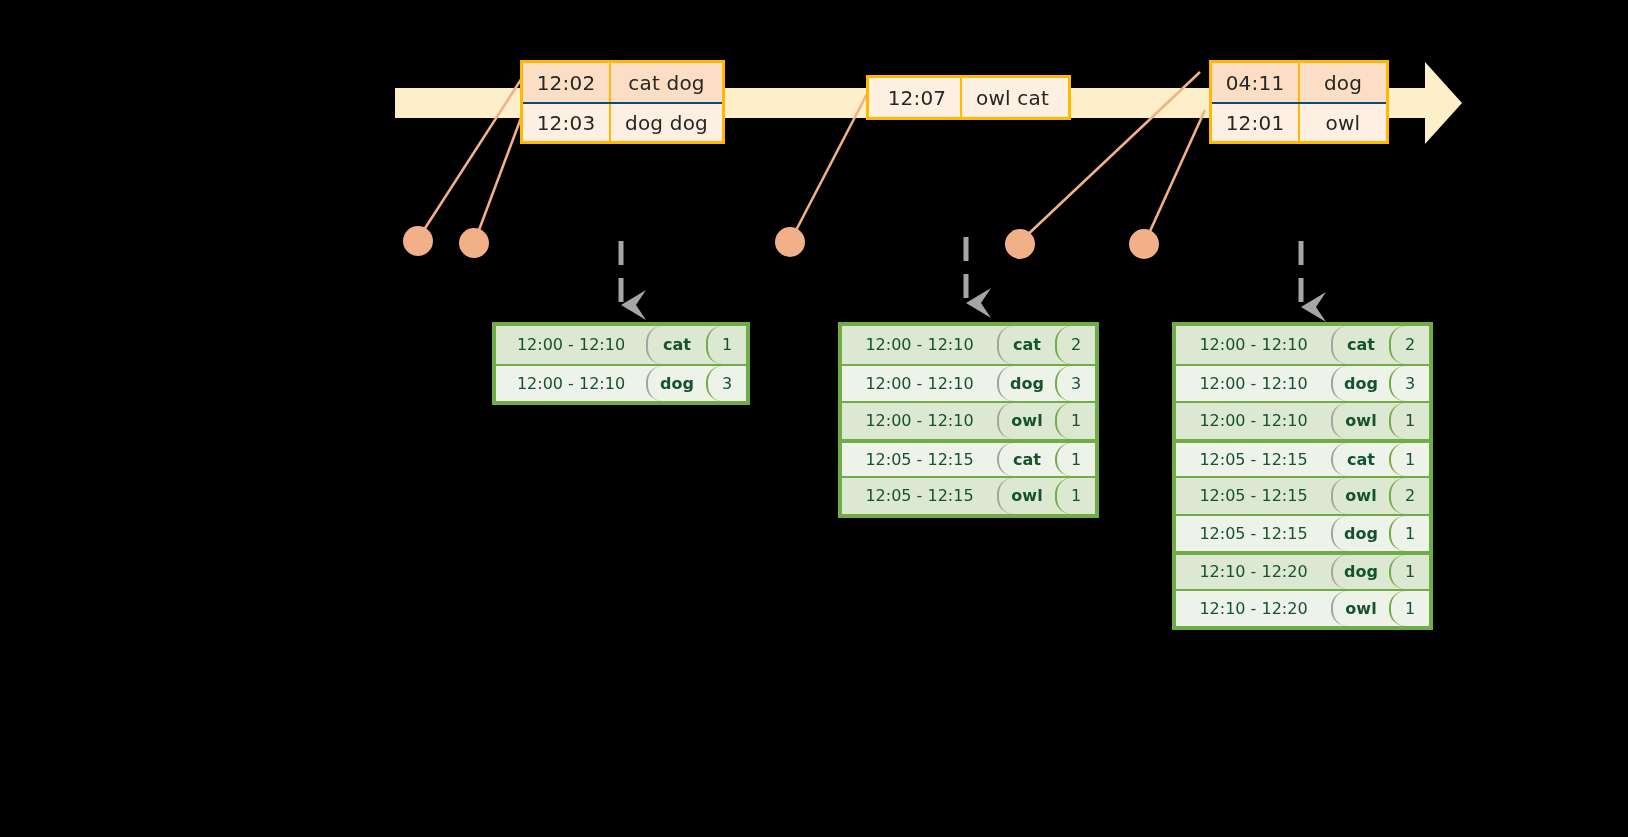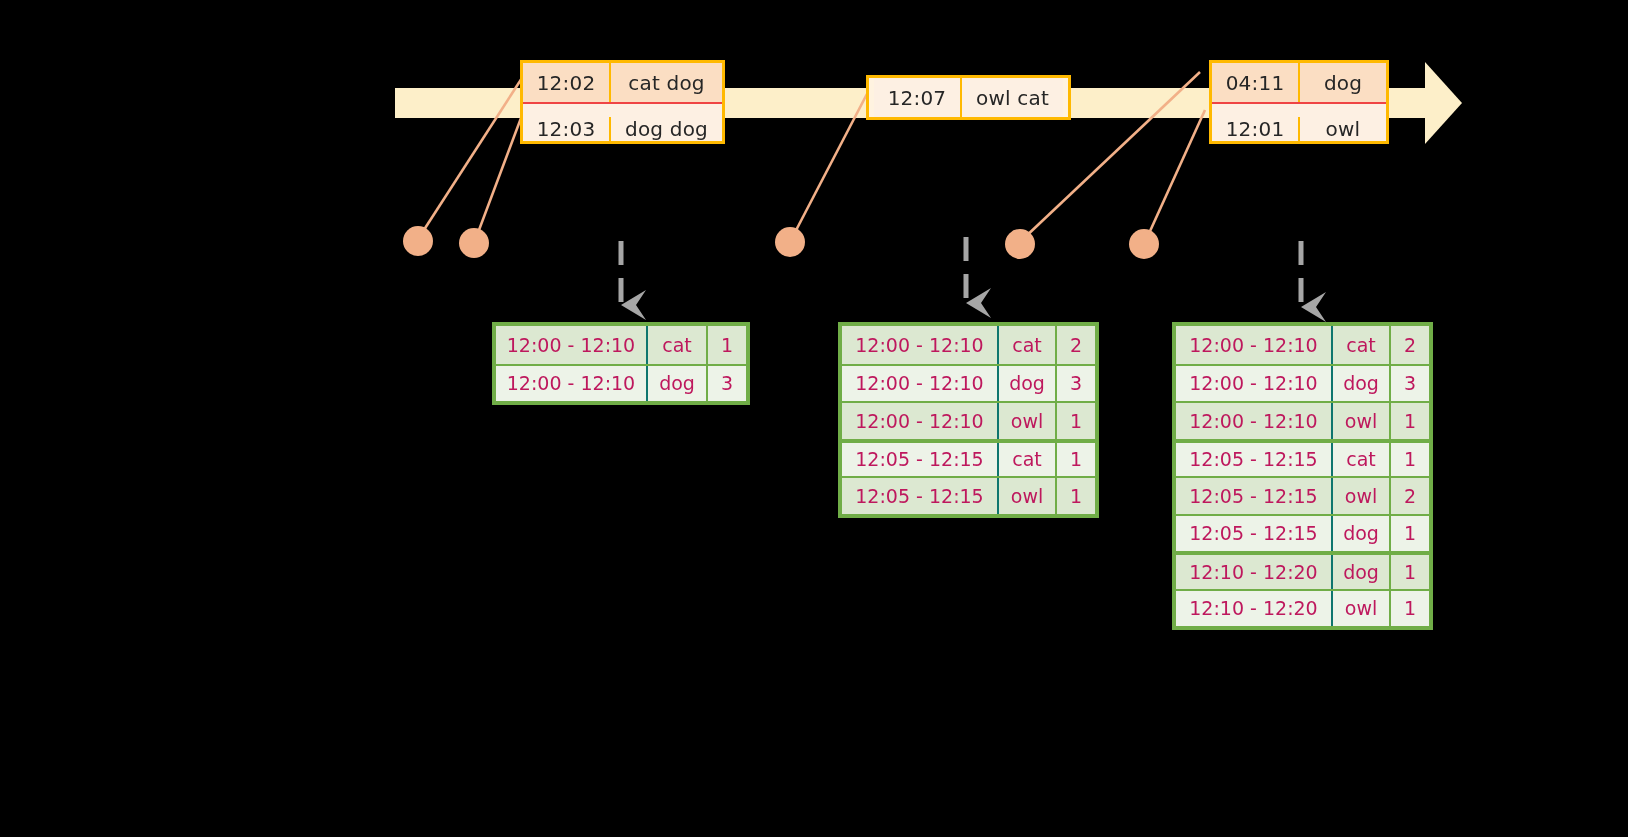--- a/index.html
+++ b/index.html
@@ -34,22 +34,21 @@
     flex-direction: column;
     background: #FFF3E0;
     z-index: 5;
   }
   .event-row {
     display: flex;
     flex-direction: row;
     height: 39px;
   }
   .event-row + .event-row {
-    border-top: 2px solid #ef4444;
-    align-items: flex-end;
+    border-top: 2px solid #0c4a6e;
   }
   .event-row.shade-dark { background: #FBDEC3; }
   .event-row.shade-light { background: #FDF0E3; }
   .event-cell {
     display: flex;
     align-items: center;
     justify-content: center;
     font-size: 20px;
     color: #262626;
     font-family: "DejaVu Sans", sans-serif;
@@ -81,28 +80,30 @@
   }
   .res-row.shade-dark { background: #DCE8D1; }
   .res-row.shade-light { background: #EDF3E8; }
   .res-row + .res-row { border-top: 2px solid #70AD47; }
   .res-row.group-start + .res-row,
   .res-row.group-boundary { border-top: 4px solid #70AD47; }
   .res-cell {
     display: flex;
     align-items: center;
     justify-content: center;
-    font-size: 19px;
-    color: #be185d;
+    font-size: 16px;
+    color: #14532d;
     white-space: nowrap;
+    border-radius: 16px;
   }
   .res-cell.window { width: 150px; }
   .res-cell.key {
     width: 60px;
-    border-left: 2px solid #0f766e;
+    border-left: 2px solid #a3a3a3;
+    font-weight: bold;
   }
   .res-cell.count {
     width: 40px;
     border-left: 2px solid #70AD47;
   }
   .table-w2 .res-cell.window { width: 155px; }
   .table-w2 .res-cell.key { width: 58px; }
   .table-w2 .res-cell.count { width: 40px; }
   .table-w3 .res-cell.window { width: 155px; }
   .table-w3 .res-cell.key { width: 58px; }

